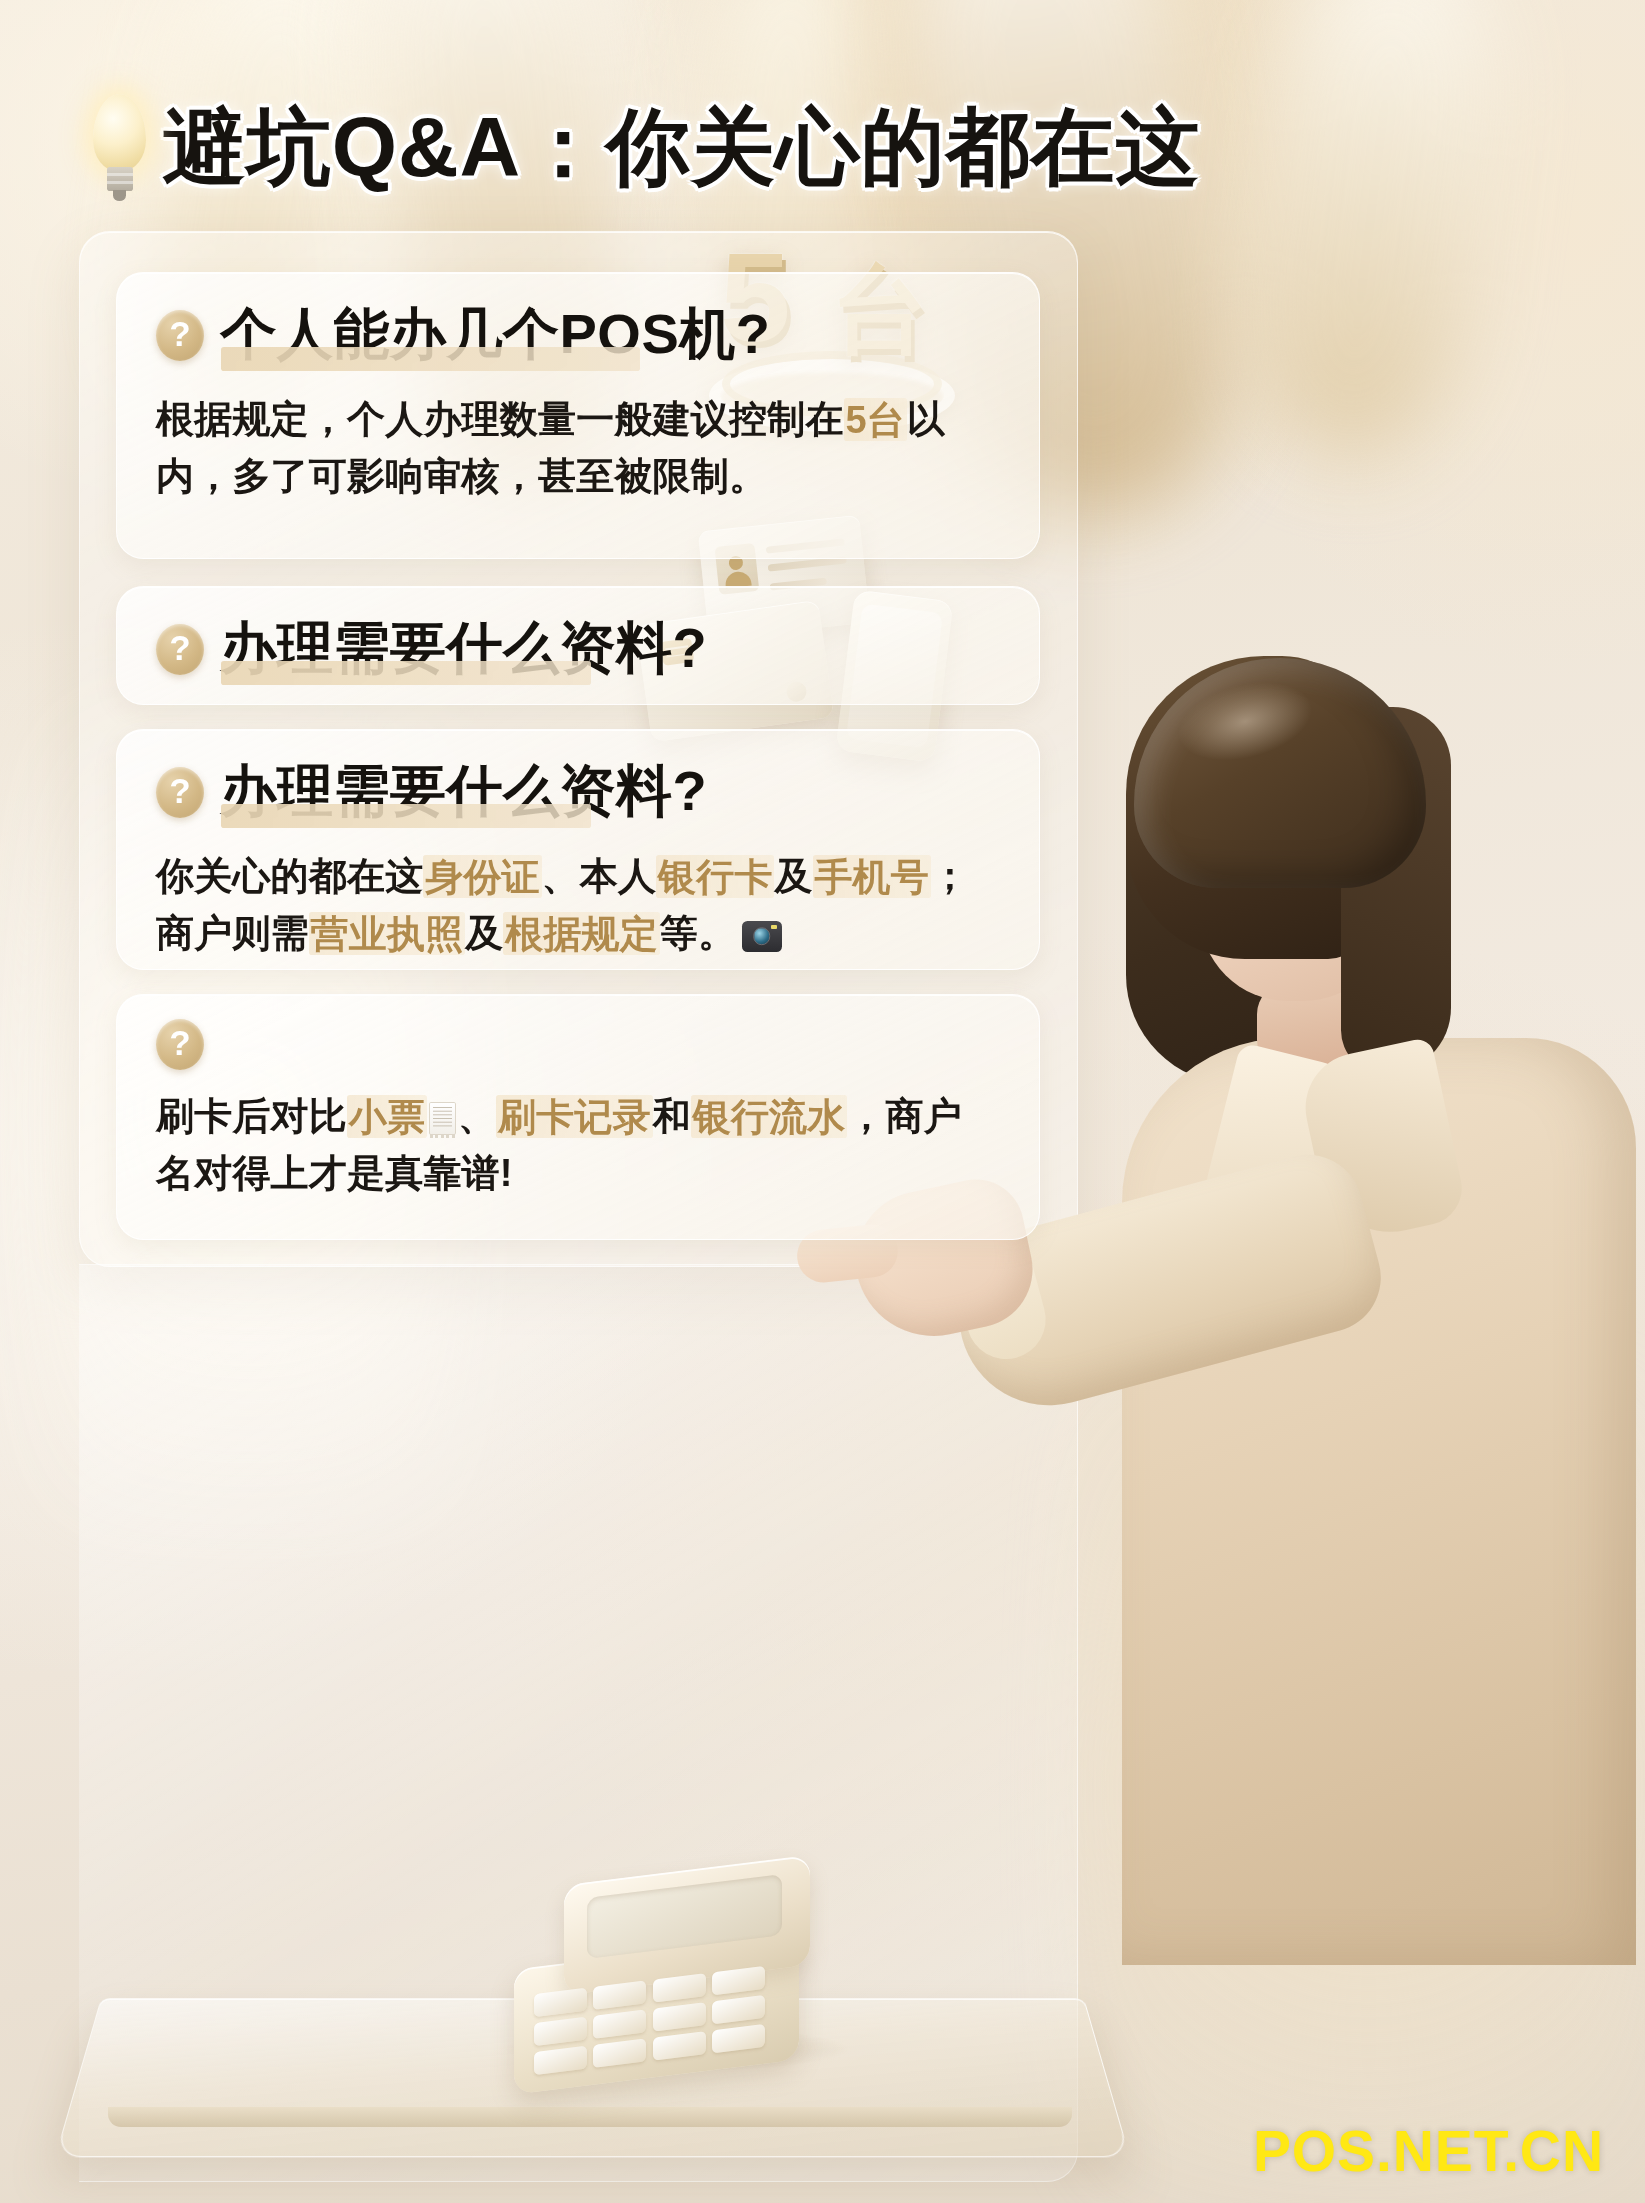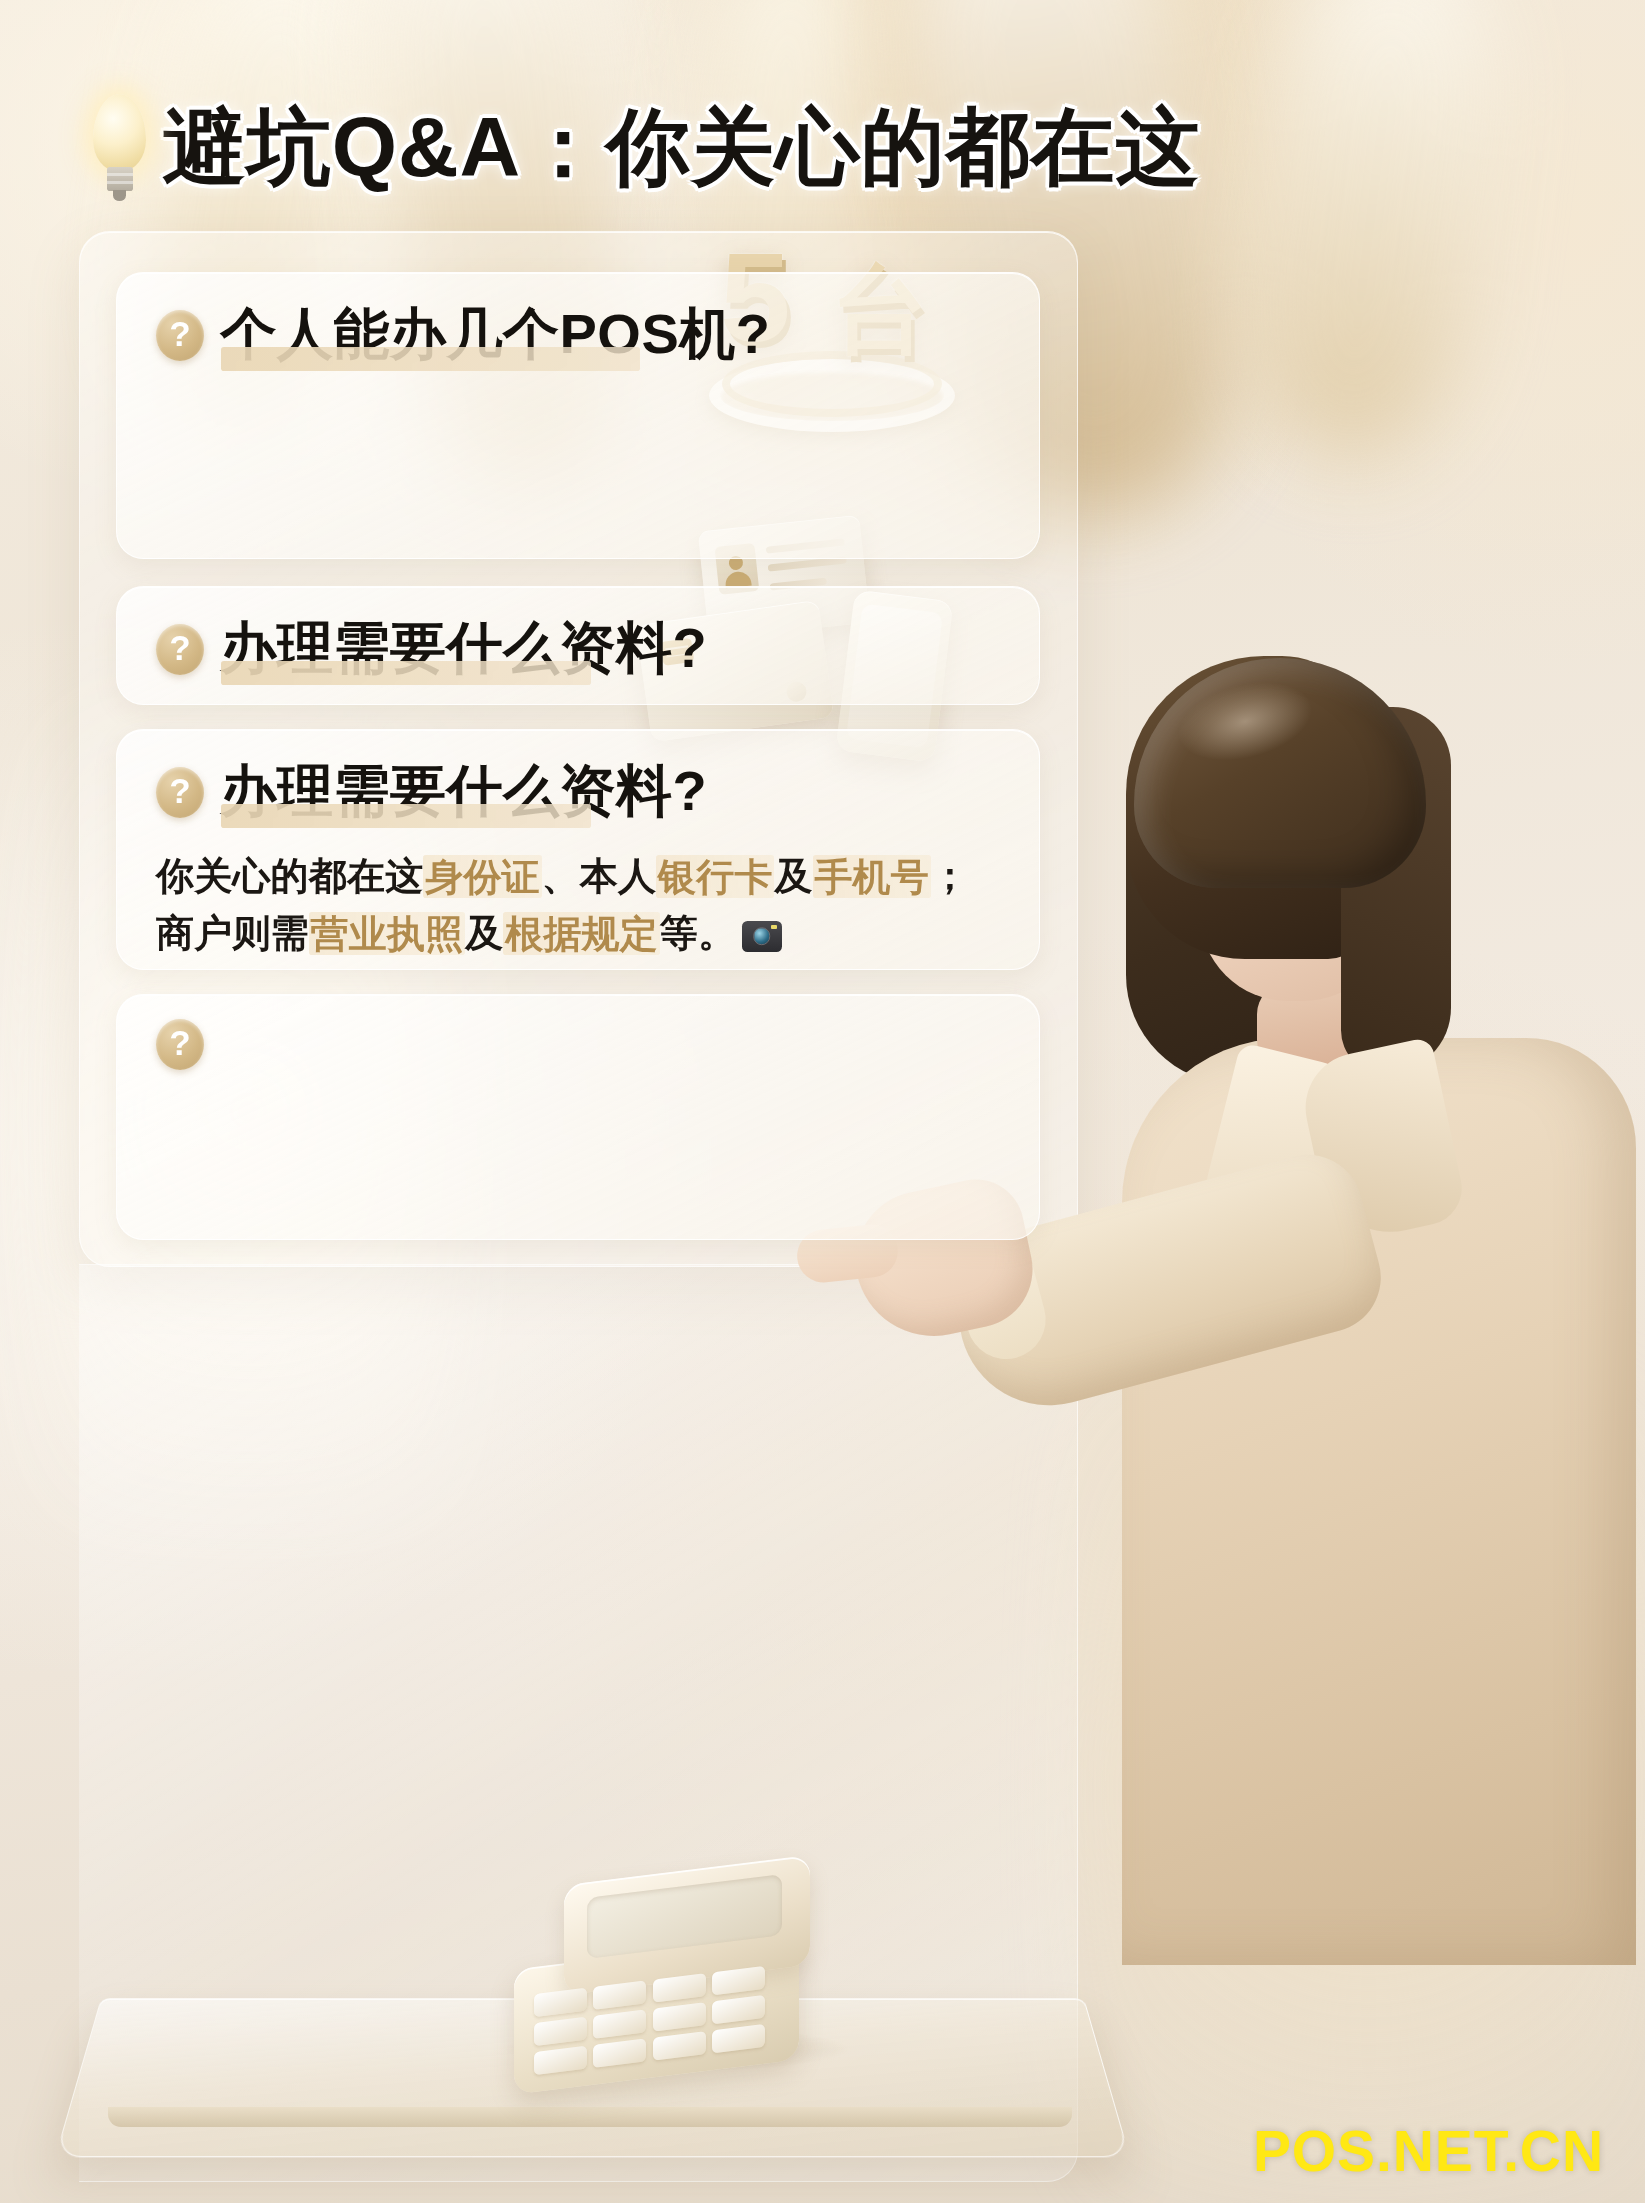--- a/index.html
+++ b/index.html
@@ -497,20 +497,21 @@
     <i></i>
       <i></i>
   </div>
 </div>
 
 <div class="card" id="card-1">
   <div class="q-row">
     <div class="q-icon">?</div>
     <div class="q-text">个人能办几个POS机?<span class="q-hl" style="width: 419px;"></span></div>
   </div>
+  <div class="a-text" id="a1"><span>根据规定，个人办理数量一般建议控制在</span><span class="hl-gold">5台</span><span>以内，多了可影响审核，甚至被限制。</span></div>
 </div>
 
 <div class="card" id="card-2">
   <div class="q-row">
     <div class="q-icon">?</div>
     <div class="q-text">办理需要什么资料?<span class="q-hl" style="width: 370px;"></span></div>
   </div>
 </div>
 
 <div class="card" id="card-3">
@@ -518,16 +519,17 @@
     <div class="q-icon">?</div>
     <div class="q-text">办理需要什么资料?<span class="q-hl" style="width: 370px;"></span></div>
   </div>
   <div class="a-text" id="a3"><span>你关心的都在这</span><span class="hl-gold">身份证</span><span>、本人</span><span class="hl-gold">银行卡</span><span>及</span><span class="hl-gold">手机号</span><span>；商户则需</span><span class="hl-gold">营业执照</span><span>及</span><span class="hl-gold">根据规定</span><span>等。</span><span class="camera"></span></div>
 </div>
 
 <div class="card" id="card-4">
   <div class="q-row">
     <div class="q-icon">?</div>
   </div>
+  <div class="a-text" id="a4"><span>刷卡后对比</span><span class="hl-gold">小票</span><span class="receipt"></span><span>、</span><span class="hl-gold">刷卡记录</span><span>和</span><span class="hl-gold">银行流水</span><span>，商户名对得上才是真靠谱!</span></div>
 </div>
 
 <div id="watermark">POS.NET.CN</div>
 
 
 </body></html>

